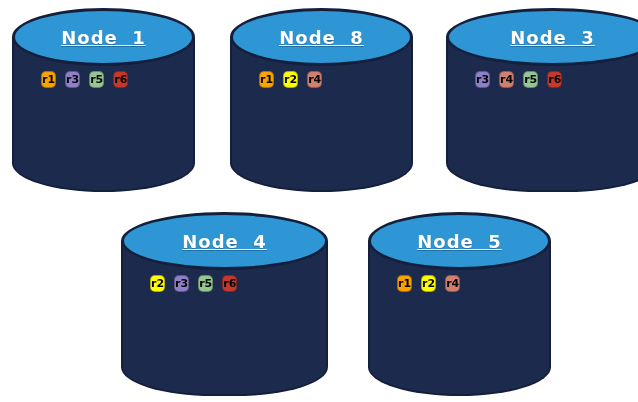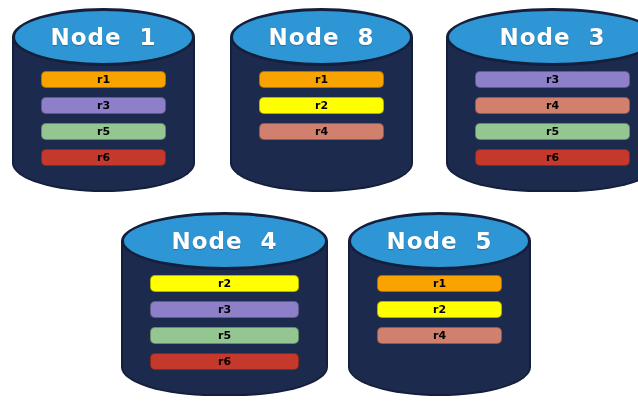--- a/index.html
+++ b/index.html
@@ -43,52 +43,53 @@
     box-sizing: border-box;
     border-radius: 50%;
     z-index: 2;
     display: flex;
     align-items: center;
     justify-content: center;
   }
   .cyl-title {
     color: #ffffff;
     font-weight: bold;
-    font-size: 23px;
+    font-size: 18px;
     letter-spacing: 1px;
     white-space: pre;
     text-shadow: 0 1px 1px rgba(0,0,0,0.25);
+    text-decoration: underline;
   }
   .bars {
     position: absolute;
     left: 29px;
     right: 29px;
     top: 63px;
     display: flex;
-    flex-direction: column;
+    flex-direction: row;
     gap: 9px;
     z-index: 3;
   }
   .bar {
     height: 15px;
     line-height: 15px;
     border-radius: 5px;
     border: 1px solid rgba(0,0,0,0.3);
     box-sizing: content-box;
     text-align: center;
     font-size: 11px;
     font-weight: bold;
     color: #000000;
   }
   
   .cyl:nth-of-type(1) { left: 12px;  top: 8px; }
   .cyl:nth-of-type(2) { left: 230px; top: 8px; }
   .cyl:nth-of-type(3) { left: 446px; top: 8px; padding-left: 30px; }
   .cyl:nth-of-type(4) { left: 121px; top: 212px; padding-left: 24px; }
-  .cyl:nth-of-type(5) { left: 348px; top: 212px; }
+  .cyl:nth-of-type(5) { left: 368px; top: 212px; }
 </style>
 </head>
 <body>
 
 <div id="canvas">
 
   <div class="cyl" style="--body: #1C2B4D; --top: #2E96D4; --outline: #131F3B;">
     <div class="cyl-body"></div>
     <div class="cyl-top">
       <span class="cyl-title">Node  1</span>

